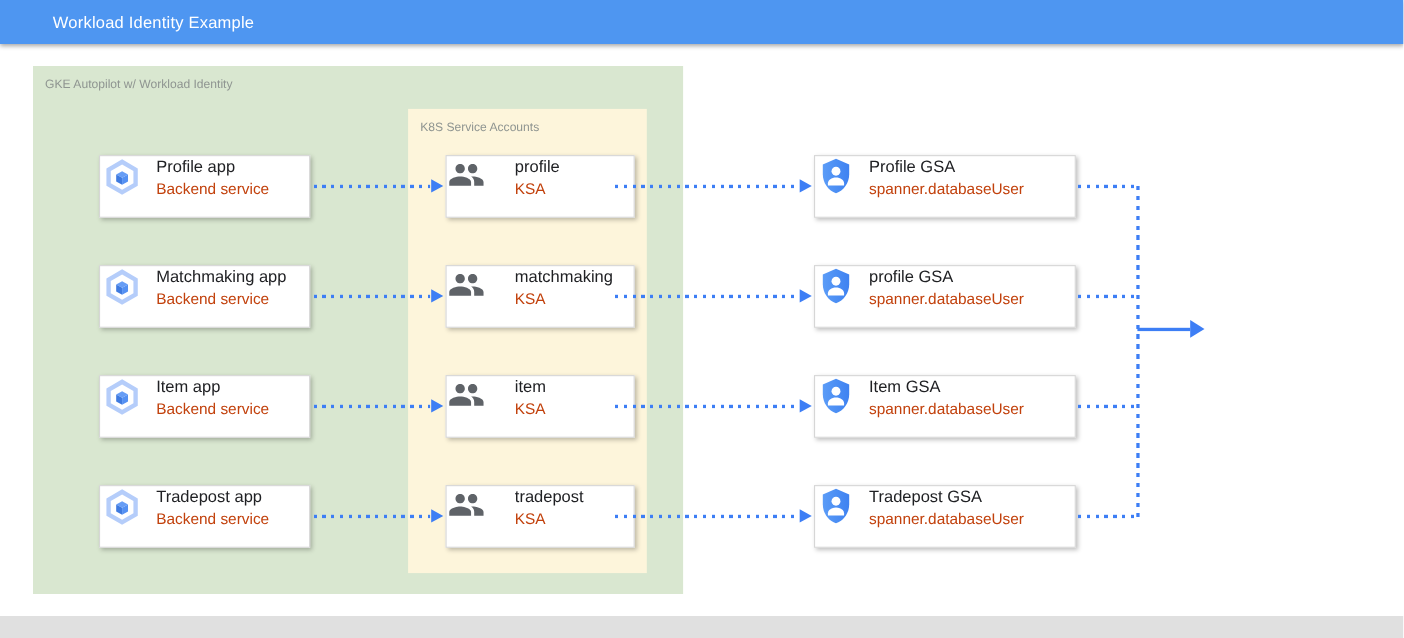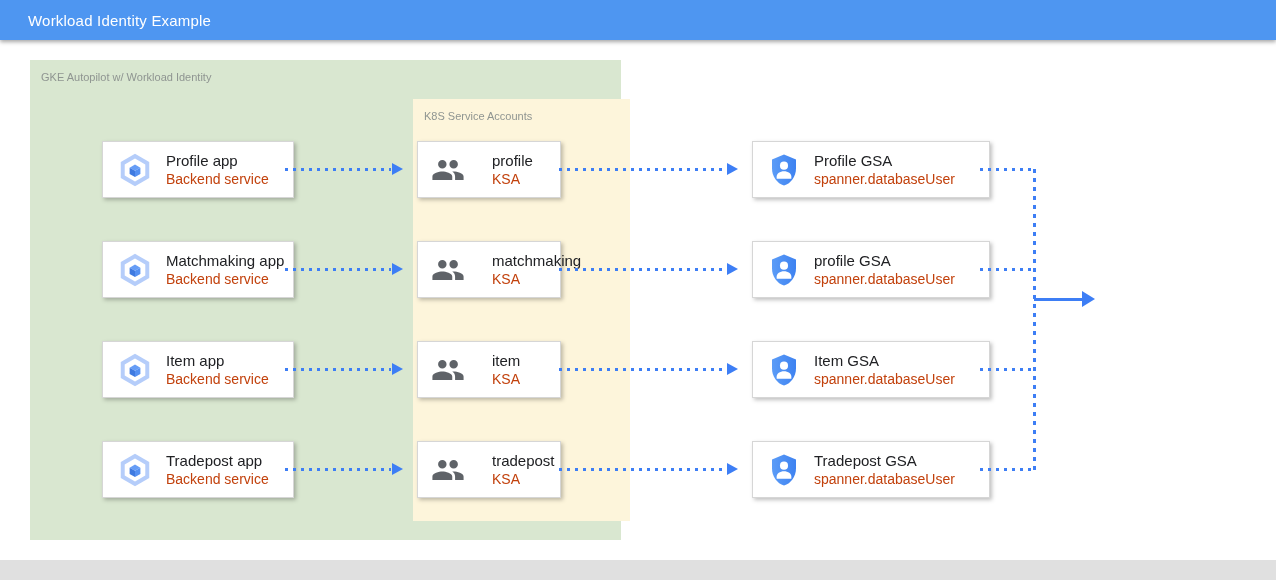--- a/index.html
+++ b/index.html
@@ -1,36 +1,36 @@
 <!DOCTYPE html>
 <html><head>
 <meta charset="utf-8">
 <style>
   html,body{margin:0;padding:0;background:#ffffff;}
   .stage{position:relative;width:1276px;height:580px;background:#ffffff;overflow:hidden;
          font-family:"Liberation Sans",sans-serif;}
   
   .header{position:absolute;left:0;top:0;width:1276px;height:40px;background:#4e96f1;
           box-shadow:0 2px 4px rgba(0,0,0,.35);display:flex;align-items:center;}
-  .header .title{color:#ffffff;font-size:15px;font-weight:500;margin-left:28px;letter-spacing:.2px;}
+  .header .title{color:#ffffff;font-size:15px;font-weight:500;margin-left:48px;letter-spacing:.2px;}
   
   .container{position:absolute;box-sizing:border-box;}
   .c-green{left:30px;top:60px;width:591px;height:480px;background:#d9e7d0;}
-  .c-yellow{left:371px;top:99px;width:217px;height:422px;background:#fdf5db;margin-left:42px;}
+  .c-yellow{left:371px;top:99px;width:217px;height:422px;background:#fdf5db;}
   .c-pink{left:710px;top:99px;width:297px;height:420px;background:#eccfce;}
   .ctitle{font-size:11px;color:#8f9591;padding:11px 0 0 11px;}
   
   .node{position:absolute;height:57px;background:#ffffff;border:1px solid #d6d6d6;
         box-shadow:2px 2px 4px rgba(0,0,0,.25);box-sizing:border-box;
-        display:flex;align-items:center;gap:12px;padding-left:13px;margin-left:12px;}
+        display:flex;align-items:flex-start;gap:12px;padding-left:1px;}
   .node .txt{display:flex;flex-direction:column;line-height:1.3;}
   .node .t{font-size:15px;color:#202124;white-space:nowrap;}
   .node .s{font-size:14px;color:#c2410c;white-space:nowrap;}
   .n-app{left:90px;width:192px;}
-  .n-ksa{left:405px;width:144px;gap:27px;}
+  .n-ksa{left:405px;width:172px;gap:27px;}
   .n-gsa{left:740px;width:238px;}
   .r1{top:141px}.r2{top:241px}.r3{top:341px}.r4{top:441px}
   .n-spanner{left:1095px;top:270px;width:152px;height:59px;}
   .n-spanner .t{font-size:14px;color:#5f6368;width:64px;white-space:normal;line-height:1.35;}
   .icon{flex:0 0 auto;display:block;}
   
   .dot-h{position:absolute;height:3px;
          background-image:repeating-linear-gradient(90deg,#3d7ef5 0 3px,transparent 3px 8px);}
   .dot-v{position:absolute;width:3px;
          background-image:repeating-linear-gradient(180deg,#3d7ef5 0 4px,transparent 4px 9px);}

